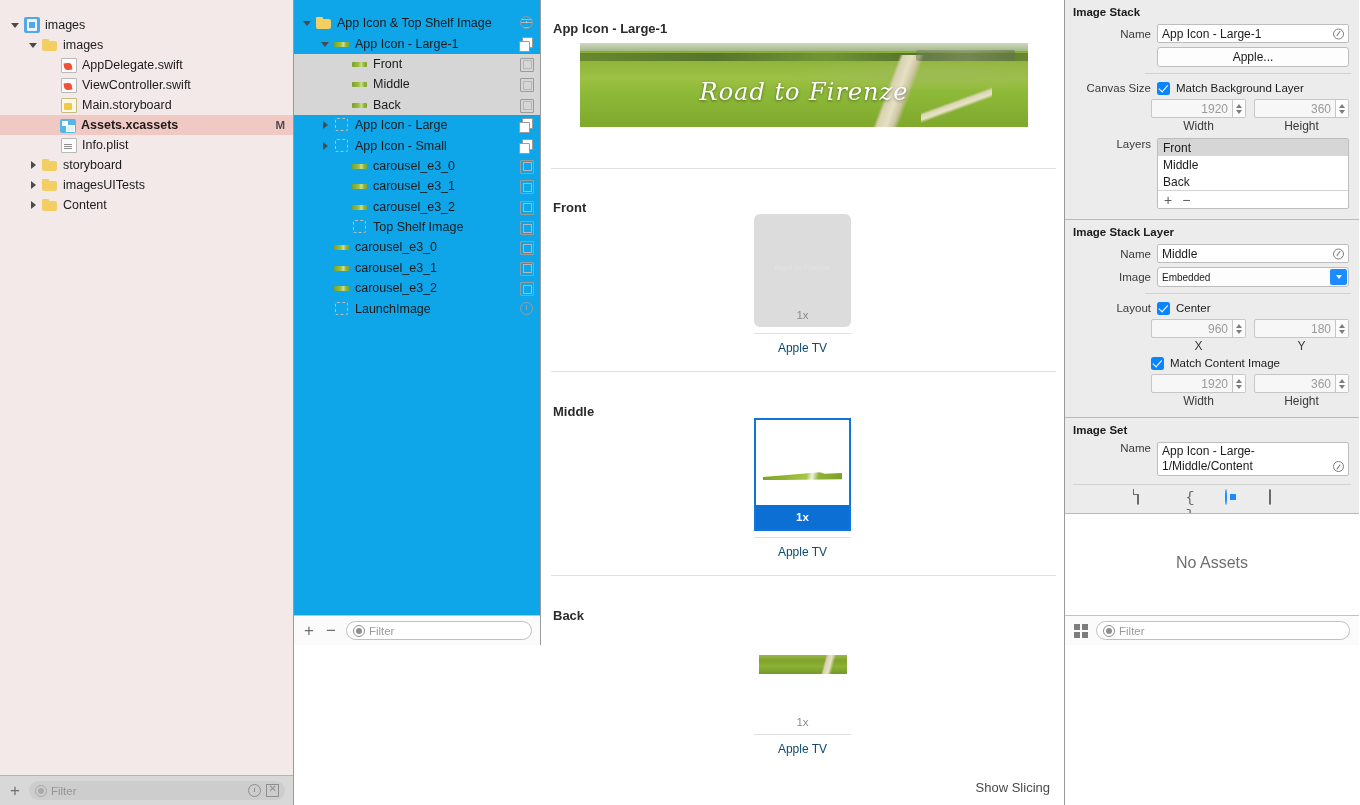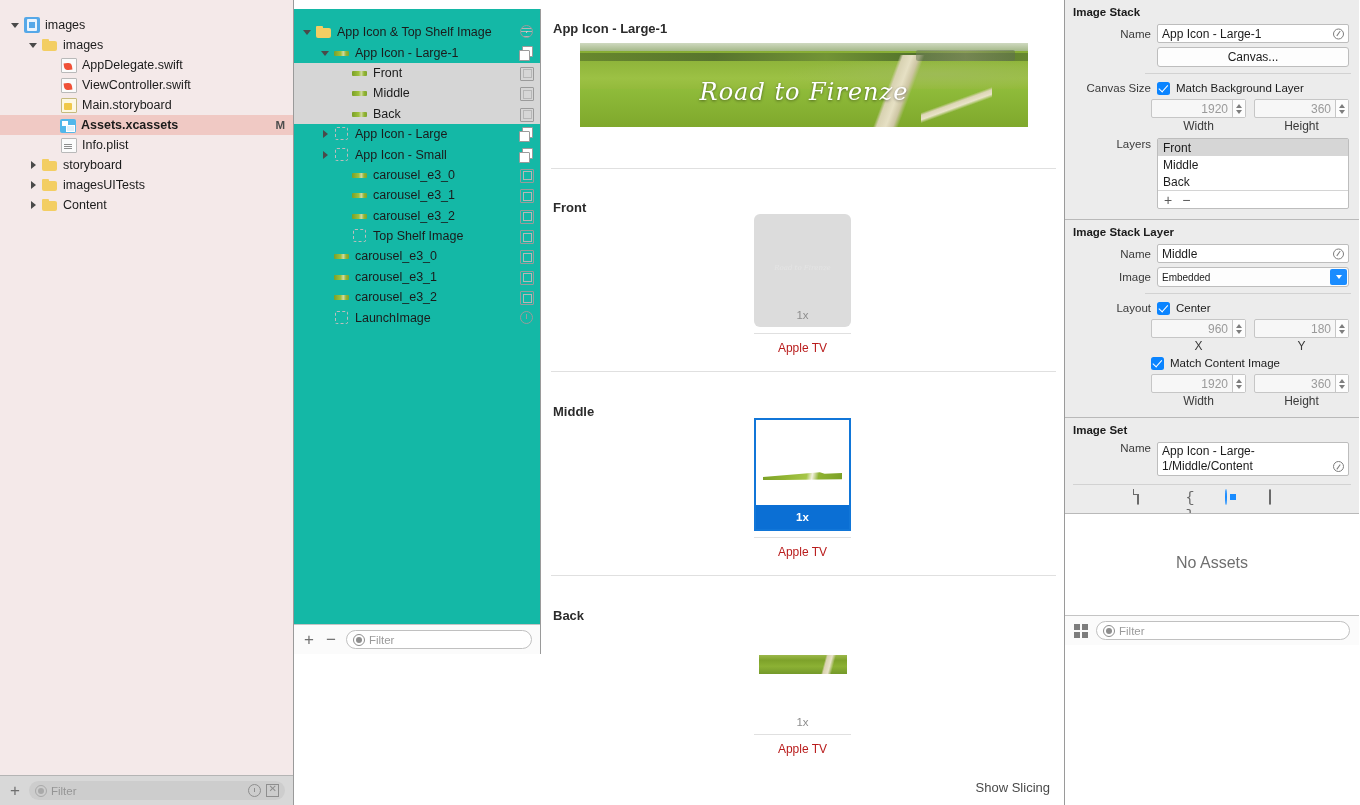--- a/index.html
+++ b/index.html
@@ -130,23 +130,23 @@
   }
   .box-ic {
     width: 13px; height: 13px; border: 1.3px solid #8e8e8e; flex: 0 0 13px; position: relative;
   }
   .box-ic::after {
     content:"\2715"; position:absolute; left:1.5px; top:-2.5px; font-size:10px; color:#8e8e8e;
   }
 
   
   .assetlist {
-    width: 247px; height: 645px; background: #14b8a6;
+    width: 247px; height: 645px; background: #0ea5e9;
     border-right: 1px solid #9a9a9a;
-    display: flex; flex-direction: column; margin-top: 9px;
+    display: flex; flex-direction: column;
   }
   .asset-rows { flex: 1; padding-top: 13px; overflow: hidden; }
   .asset-row {
     display: flex; align-items: center; height: 20.4px;
     padding-right: 6px; font-size: 12.5px; white-space: nowrap;
   }
   .asset-row.selected { background: #d6d6d6; }
   .a-thumb { width: 16px; height: 16px; flex: 0 0 16px; margin-right: 5px; position: relative; }
   .sliver {
     width: 15px; height: 5px; margin-top: 6px; border-radius: 1px;
@@ -286,21 +286,21 @@
     text-align:center; color:#e4e4e4;
     font-family:"DejaVu Serif", serif; font-style:italic; font-size:7px;
   }
   .mini-sliver {
     position:absolute; left:7px; right:7px; top:48%;
     height:8px;
     background: linear-gradient(100deg,#7ba026 0%,#93b634 30%,#a6c648 55%,#f2f0e0 62%,#8fb332 70%,#7ba026 100%);
     clip-path: polygon(0 58%, 72% 0, 78% 18%, 100% 10%, 100% 88%, 0 100%);
   }
   .slot-cap {
-    width: 97px; text-align:center; font-size:12px; color:#b91c1c;
+    width: 97px; text-align:center; font-size:12px; color:#0c4a6e;
     padding-top: 7px; border-top: 1px solid #e0e0e0; margin-top: 6px;
   }
   .plain-thumb {
     width: 88px; height: 19px; margin: 0 auto;
     background:
       linear-gradient(105deg, transparent 72%, #d9d2b0 74%, #e8e2c8 79%, transparent 83%),
       linear-gradient(to bottom,#9cb84b 0%,#7ea22a 28%,#8cb134 60%,#74992a 100%);
   }
   .plain-1x { width: 97px; text-align:center; font-size:11.5px; color:#8e8e8e; }
 
@@ -719,21 +719,21 @@
       <div class="insp-head">Image Stack</div>
       <div class="row">
         <span class="lbl">Name</span>
         <span class="txtfield">
           <span>App Icon - Large-1</span>
           <span class="clear-ic"></span>
         </span>
       </div>
       <div class="row">
         <span class="lbl"></span>
-        <span class="btn">Canvas...</span>
+        <span class="btn">Apple...</span>
       </div>
       <div class="sep-line"></div>
       <div class="row">
         <span class="lbl">Canvas Size</span>
         <span class="chk"></span>
         <span class="chk-label">Match Background Layer</span>
       </div>
       <div class="numrow">
         <div class="numcell">
           <div class="numfield">

